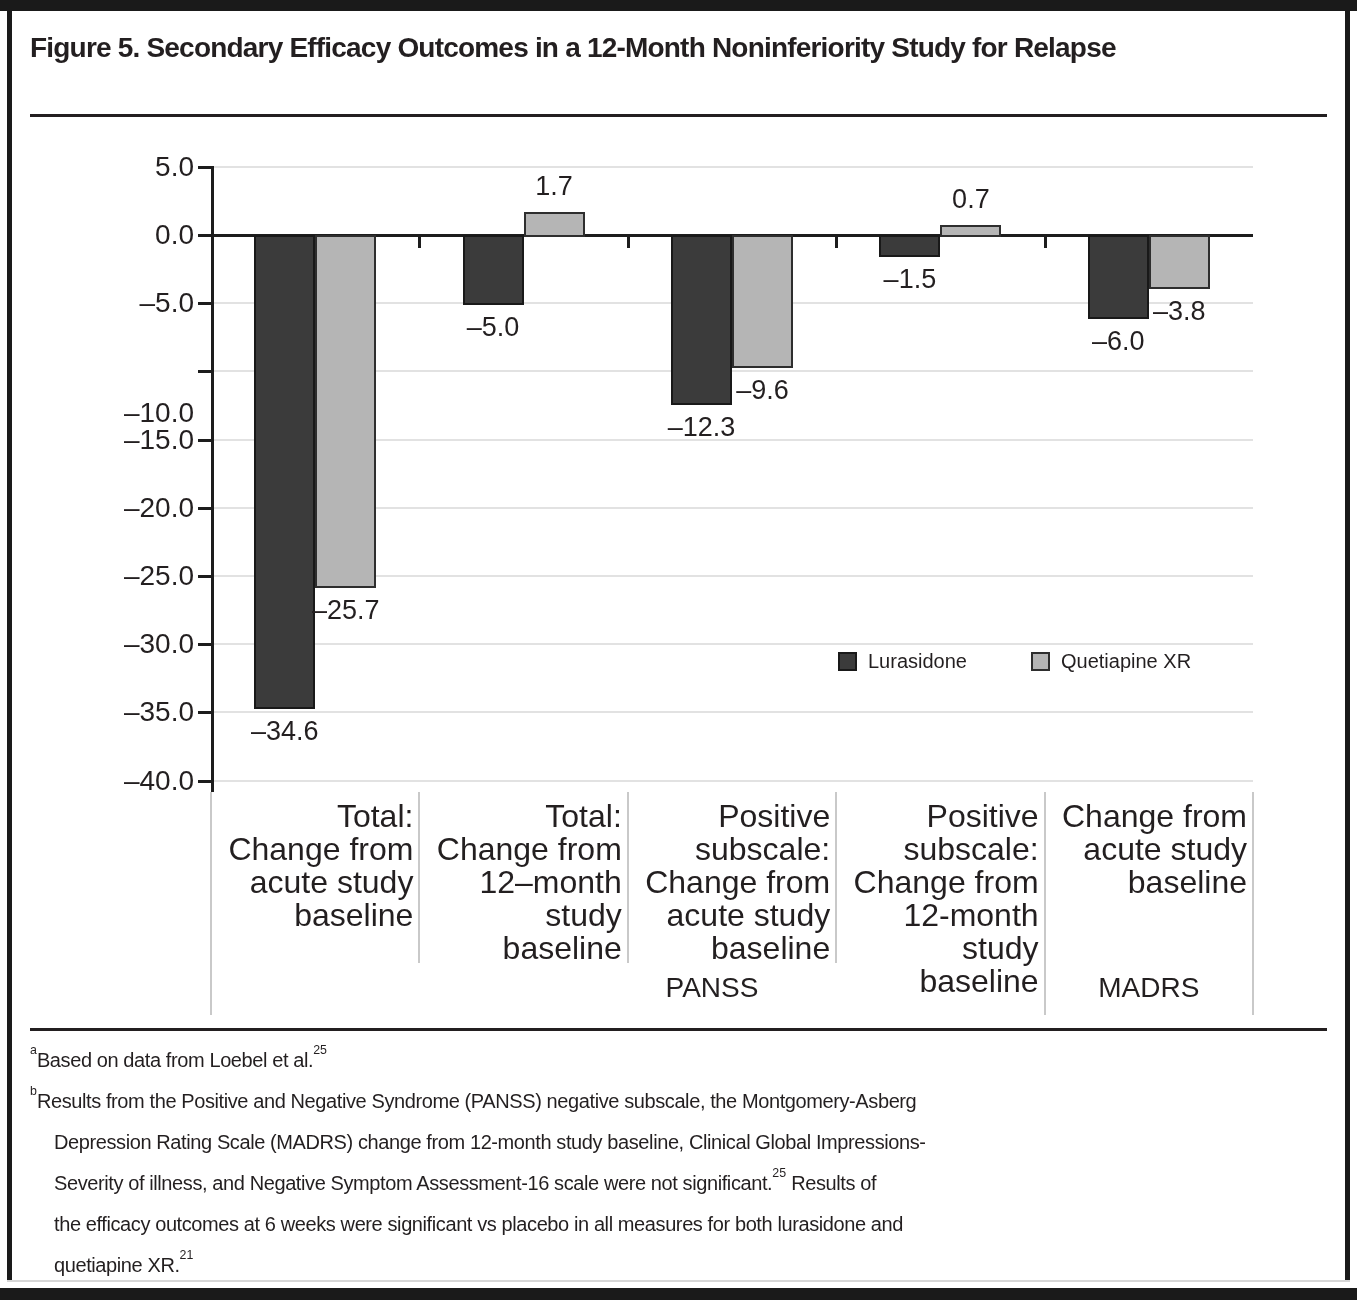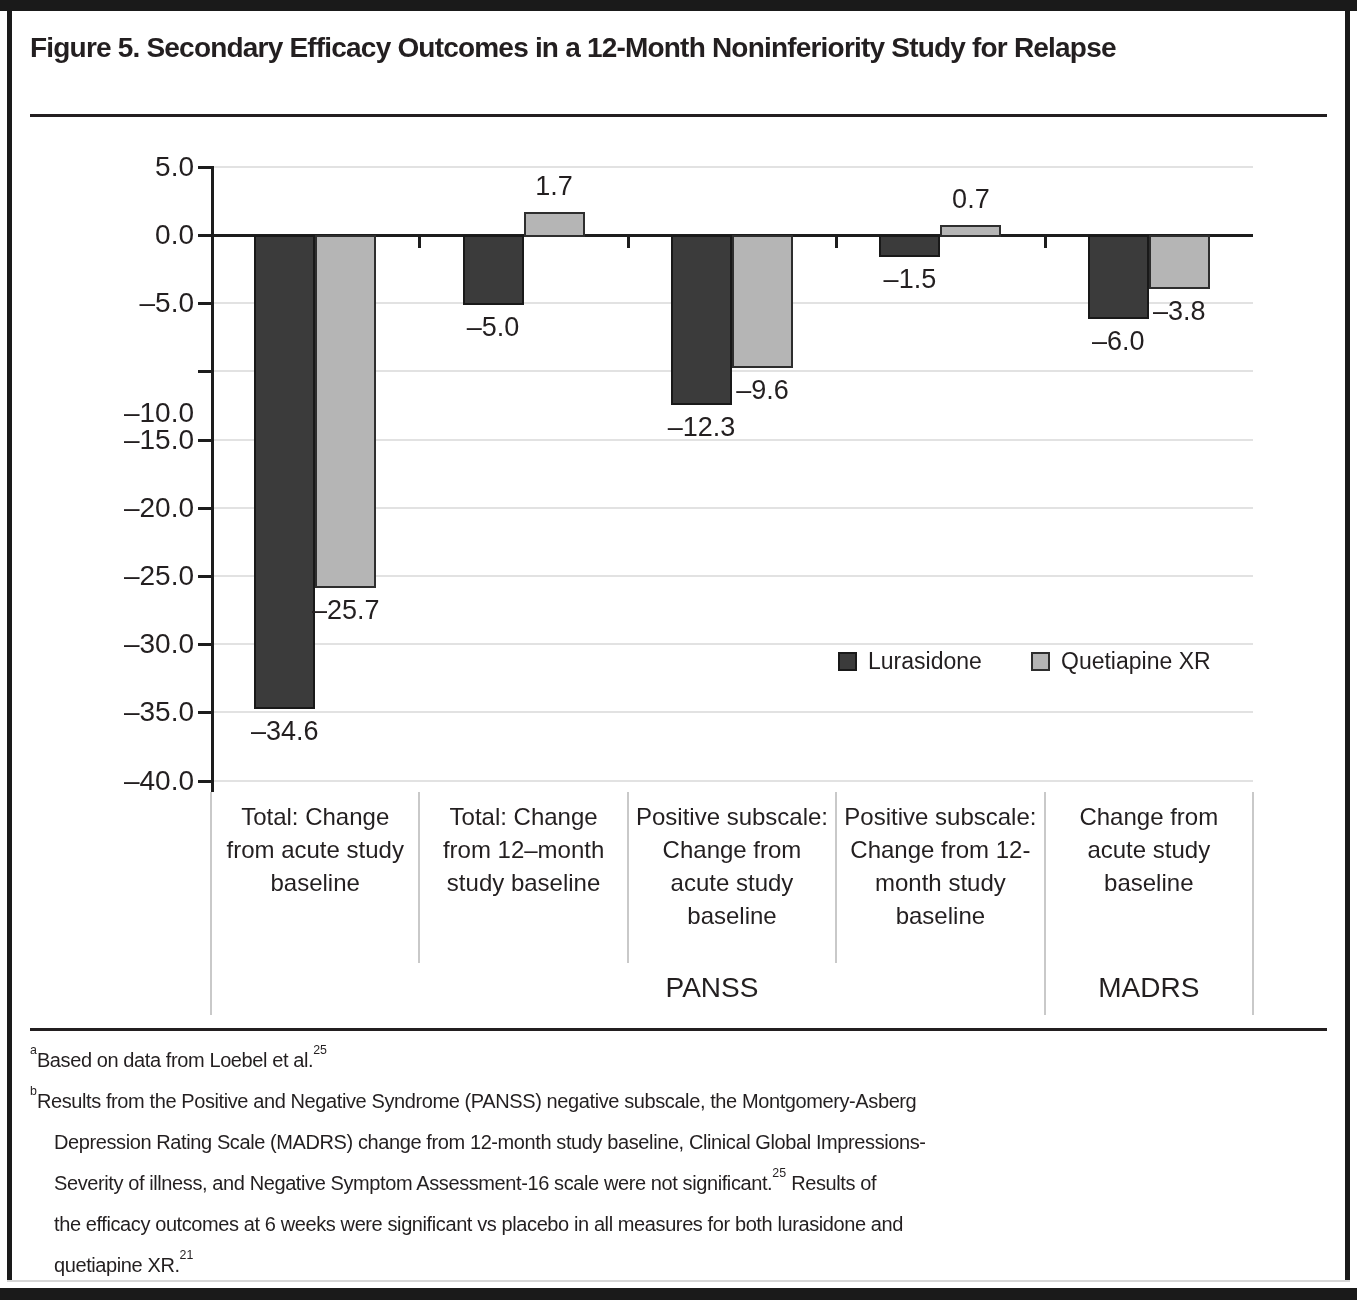--- a/index.html
+++ b/index.html
@@ -22,26 +22,26 @@
   .rule-bottom{top:1028px;}
   
   .grid{position:absolute;height:2px;background:#e2e2e2;}
   .zero{position:absolute;height:3px;background:#1d1d1d;}
   .vline{position:absolute;background:#1d1d1d;}
   .ytick{position:absolute;width:13px;height:3px;background:#1d1d1d;}
   .xtick{position:absolute;width:3px;height:12px;background:#1d1d1d;}
   .ylab{position:absolute;width:110px;text-align:right;font-size:28px;line-height:32px;}
   .bar{position:absolute;box-sizing:border-box;border:2px solid #191919;}
   .vlabel{position:absolute;width:140px;text-align:center;font-size:27px;line-height:32px;}
-  .cat{position:absolute;text-align:center;font-size:24px;line-height:33px;padding-top:8px;}
+  .cat{position:absolute;text-align:right;font-size:32px;line-height:33px;padding-top:8px;}
   .divider{position:absolute;width:2px;background:#c9c9c9;}
   .grouplab{position:absolute;text-align:center;font-size:28px;line-height:32px;}
   
   .legend-item{position:absolute;top:646px;display:flex;align-items:center;gap:11px;
-               font-size:23px;line-height:30px;text-align:center;}
+               font-size:20px;line-height:30px;text-align:center;}
   .legend-1{left:838px;}
   .legend-2{left:1031px;}
   .swatch{display:inline-block;width:19px;height:19px;box-sizing:border-box;border:2px solid #2e2e2e;}
   
   #footnotes{position:absolute;left:30px;top:1040px;width:1310px;font-size:20px;
              line-height:41px;letter-spacing:-0.4px;}
   .fn-line{white-space:nowrap;}
   .fn-indent{padding-left:24px;}
 </style>
 </head>

